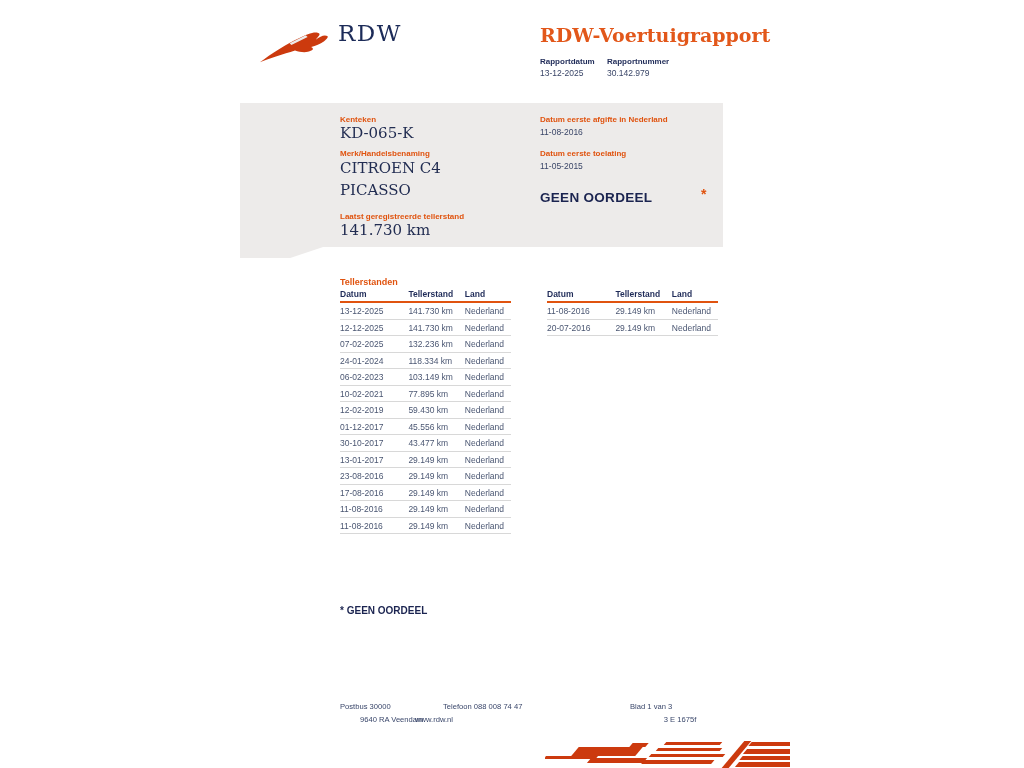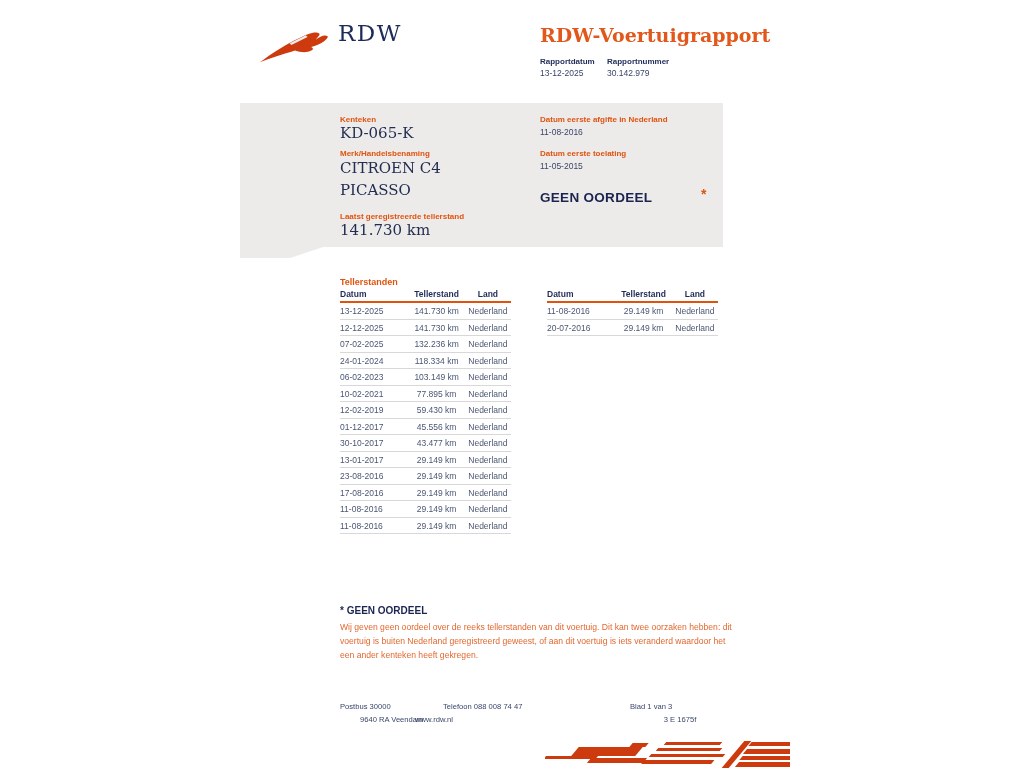--- a/index.html
+++ b/index.html
@@ -53,21 +53,21 @@
 
   
   .tbl-title{left:340px;top:277px;font-size:9px;font-weight:700;color:var(--orange);}
   .tbl{position:absolute;border-collapse:collapse;table-layout:fixed;}
   .tbl-left{left:340px;top:289px;width:171px;}
   .tbl-right{left:547px;top:289px;width:171px;}
   .tbl th{font-size:8.5px;font-weight:700;color:var(--navy);text-align:left;
           border-bottom:2px solid var(--orange);padding:0 0 2px 0;}
   .tbl td{font-size:8.5px;color:var(--cell);border-bottom:1px solid var(--sep);
           padding:3px 0 2.5px 0;}
-  .tbl th.c1,.tbl td.c1,.tbl th.c2,.tbl td.c2{text-align:center;}
+  .tbl th.c1,.tbl td.c1,.tbl th.c2,.tbl td.c2{text-align:left;}
   .tbl .c0{width:40%;}
   .tbl .c1{width:33%;}
   .tbl .c2{width:27%;}
 
   
   .fn-head{left:340px;top:605px;font-size:10px;font-weight:700;color:#1B2450;}
   .fn-body{left:340px;top:620px;width:398px;font-size:8.6px;line-height:14px;
            color:var(--fn-orange);}
 
   
@@ -218,21 +218,20 @@
           <td class="c1">29.149 km</td>
           <td class="c2">Nederland</td>
         </tr>
       </tbody>
   </table>
 
   <div class="abs fn-head">
     <span>*</span>
     <span>GEEN OORDEEL</span>
   </div>
-  <div class="abs fn-body">Wij geven geen oordeel over de reeks tellerstanden van dit voertuig. Dit kan twee oorzaken hebben: dit voertuig is buiten Nederland geregistreerd geweest, of aan dit voertuig is iets veranderd waardoor het een ander kenteken heeft gekregen.</div>
 
   <div class="abs ft ft-postbus">Postbus 30000</div>
   <div class="abs ft ft-plaats">9640 RA Veendam</div>
   <div class="abs ft ft-tel">Telefoon 088 008 74 47</div>
   <div class="abs ft ft-web">www.rdw.nl</div>
   <div class="abs ft ft-blad">Blad 1 van 3</div>
   <div class="abs ft ft-code">3 E 1675f</div>
 
   <div class="abs stripes" id="stripes">
       <div class="stripe" style="left: 0px; top: 15px; width: 52px; height: 2.5px;"></div>

